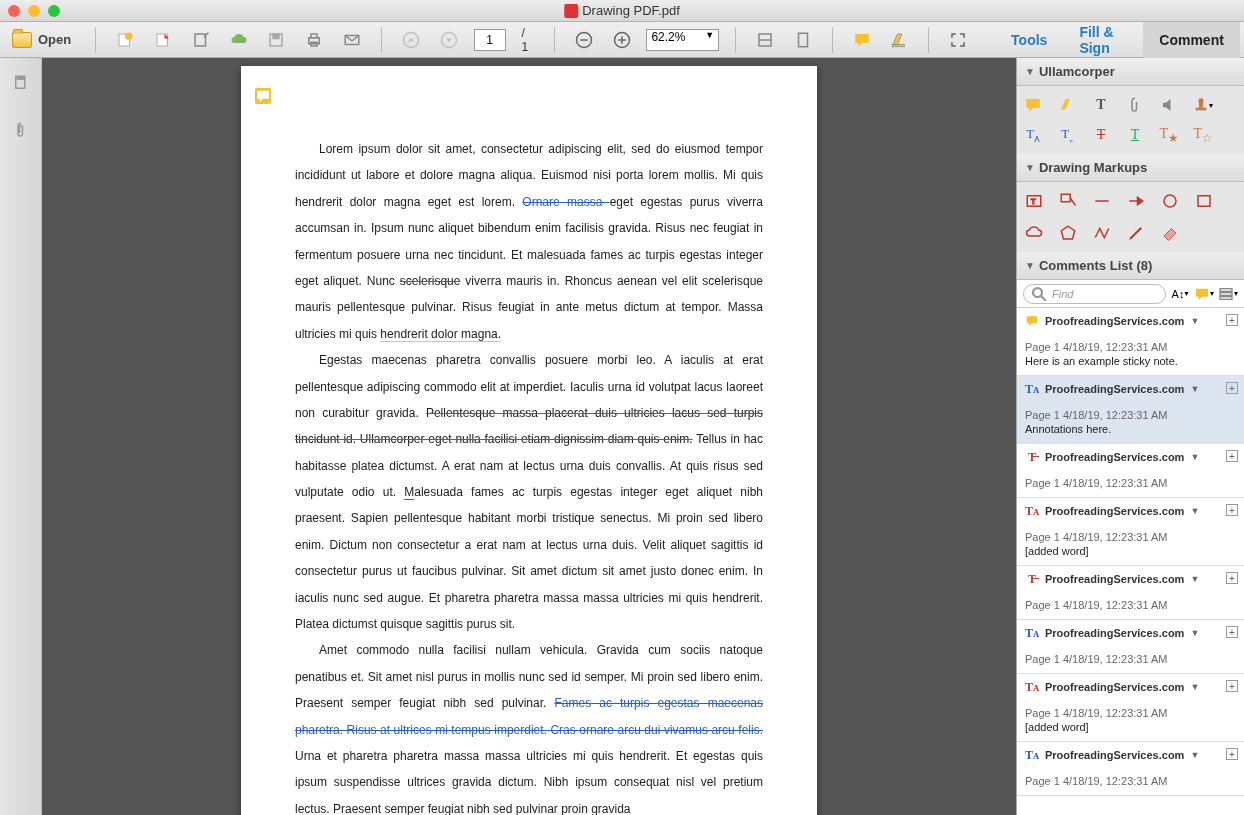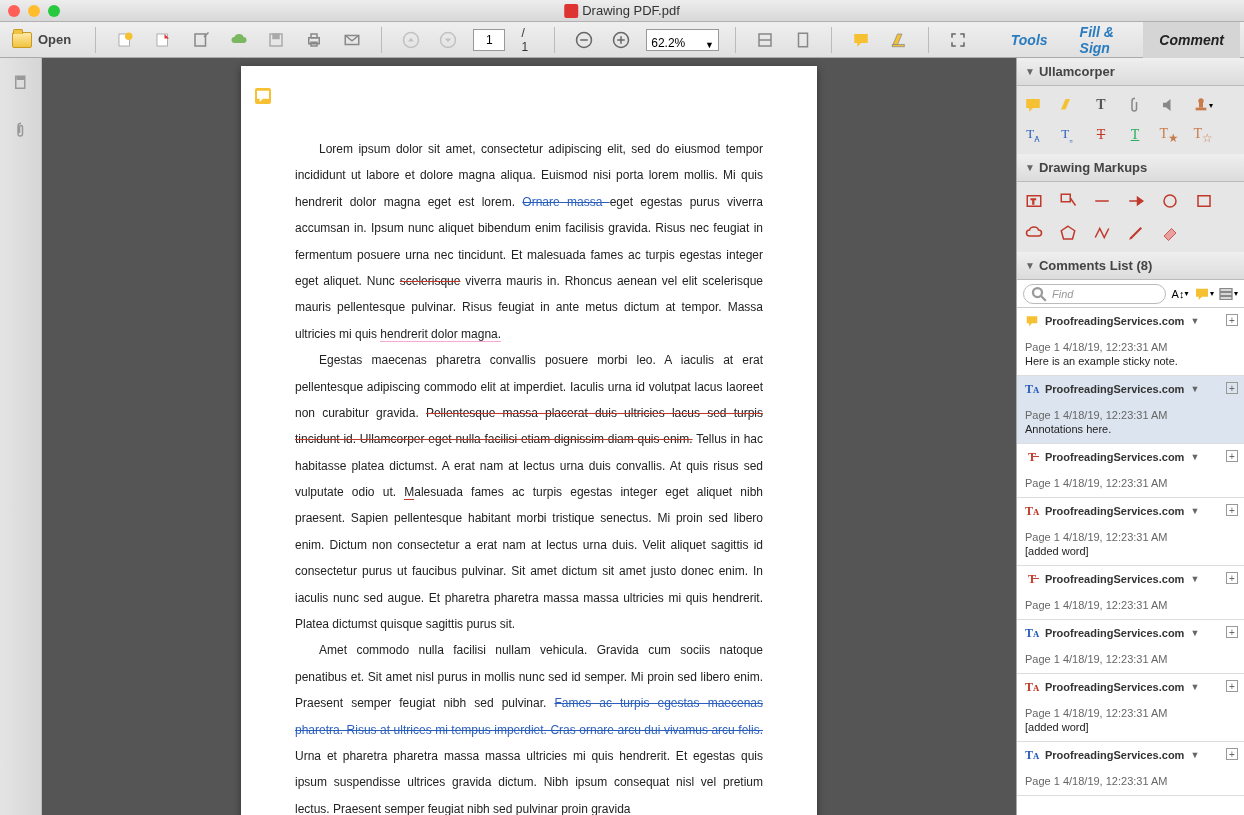--- a/index.html
+++ b/index.html
@@ -12,25 +12,25 @@
 .pdf-ico { width:14px; height:14px; background:#d33; display:inline-block; border-radius:2px; }
 
 .toolbar { height:36px; background:linear-gradient(#efefef,#e0e0e0); border-bottom:1px solid #aaa; display:flex; align-items:center; padding:0 4px; gap:12px; }
 .tbtn { width:28px; height:28px; display:flex; align-items:center; justify-content:center; border-radius:3px; cursor:pointer; color:#555; }
 .open-btn { display:flex; align-items:center; gap:6px; padding:0 8px; height:28px; }
 .folder-ico { width:20px; height:16px; background:linear-gradient(#ffe9a8,#f0c340); border:1px solid #c99a20; border-radius:2px; position:relative; }
 .folder-ico::before{content:'';position:absolute;top:-4px;left:0;width:8px;height:4px;background:#f0c340;border:1px solid #c99a20;border-bottom:none;border-radius:2px 2px 0 0;}
 .sep { width:1px; height:26px; background:#bbb; margin:0 4px; }
 .page-input { width:32px; height:22px; text-align:center; border:1px solid #999; font-size:12px; background:#fff; }
 .page-total { font-size:12px; color:#333; padding:0 4px; }
-.zoom-box { width:78px; height:22px; background:#fff; border:1px solid #999; display:flex; align-items:flex-end; padding:0 4px; font-size:12px; }
+.zoom-box { width:78px; height:22px; background:#fff; border:1px solid #999; display:flex; align-items:flex-start; padding:0 4px; font-size:12px; }
 .zoom-box .arrow{margin-left:auto;font-size:9px;}
 .spacer { flex:1; }
 .right-tabs { display:flex; gap:0; }
-.rtab { padding:0 16px; height:44px; display:flex; align-items:center; font-size:14px; font-weight:600; color:#2a7cbf; cursor:pointer;font-style:italic; }
+.rtab { padding:0 16px; height:44px; display:flex; align-items:center; font-size:14px; font-weight:600; color:#2a7cbf; cursor:pointer; }
 .rtab.active { color:#222; background:#d5d5d5; }
 
 .main { flex:1; display:flex; overflow:hidden; }
 .leftbar { width:42px; background:linear-gradient(to right,#e4e4e4,#d6d6d6); border-right:1px solid #bbb; display:flex; flex-direction:column; align-items:center; padding-top:16px; gap:24px; }
 .leftbar .lico { color:#888; font-size:20px; }
 
 .doc-area { flex:1; background:#555; overflow:auto; display:flex; justify-content:center; padding-top:8px; }
 .page { width:576px; min-height:800px; background:#fff; box-shadow:0 2px 8px rgba(0,0,0,.4); padding:70px 54px 40px 54px; font-family:Georgia,'Times New Roman',serif; font-size:12px; line-height:2.2; color:#222; position:relative; }
 .note-icon { position:absolute; top:22px; left:14px; width:16px; height:16px; background:#f6c033; border-radius:2px; display:flex; align-items:center; justify-content:center; color:#fff; font-size:10px; }
 .page p { text-indent:24px; margin-bottom:0; text-align:justify; }

